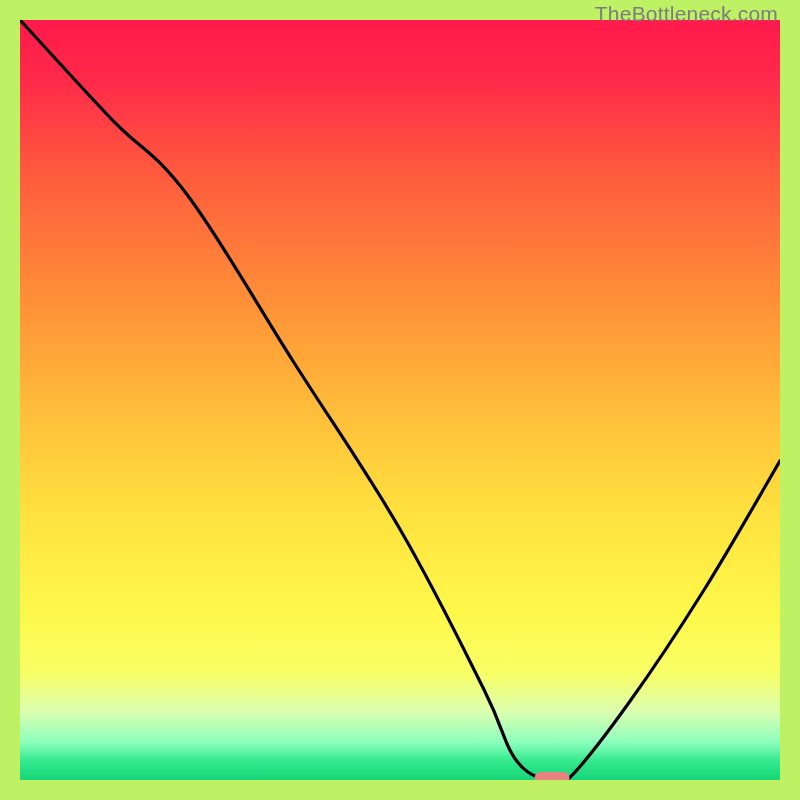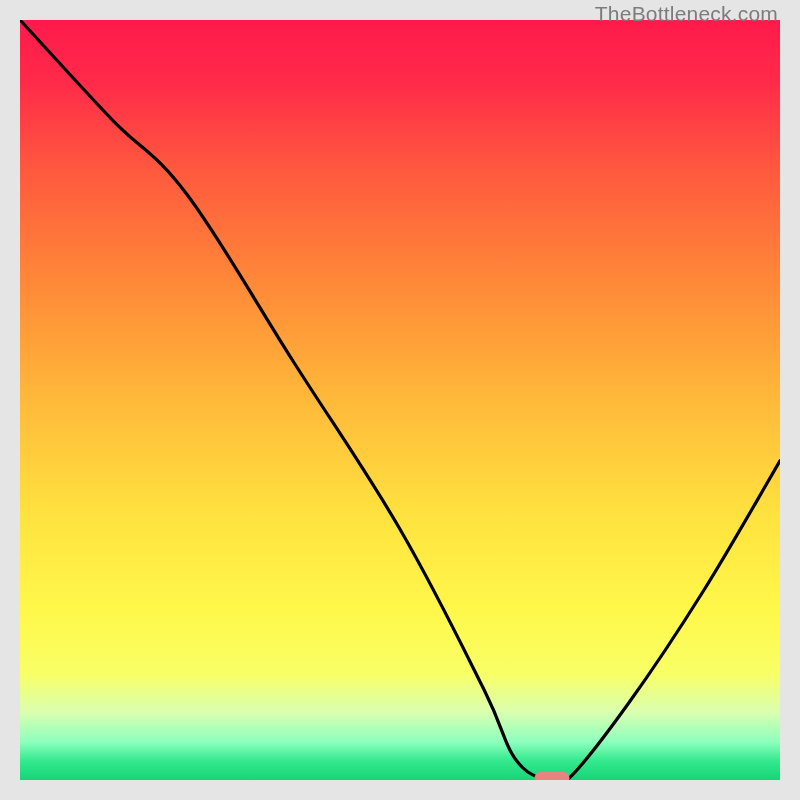--- a/index.html
+++ b/index.html
@@ -6,21 +6,21 @@
     margin: 0;
     padding: 0;
     width: 800px;
     height: 800px;
     background: #000;
     overflow: hidden;
   }
   .frame {
     position: absolute;
     inset: 0;
-    background: #e5e5e5;
+    background: #bef264;
   }
   .plot-area {
     position: absolute;
     
     left: 20px;
     top: 20px;
     width: 760px;
     height: 760px;
     overflow: hidden;
   }

